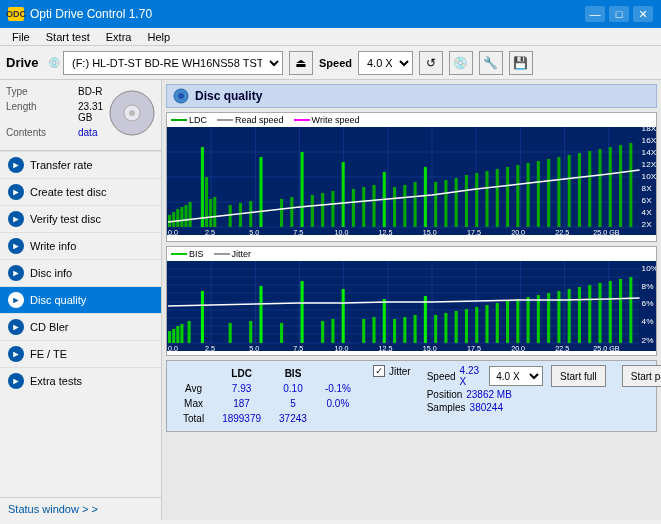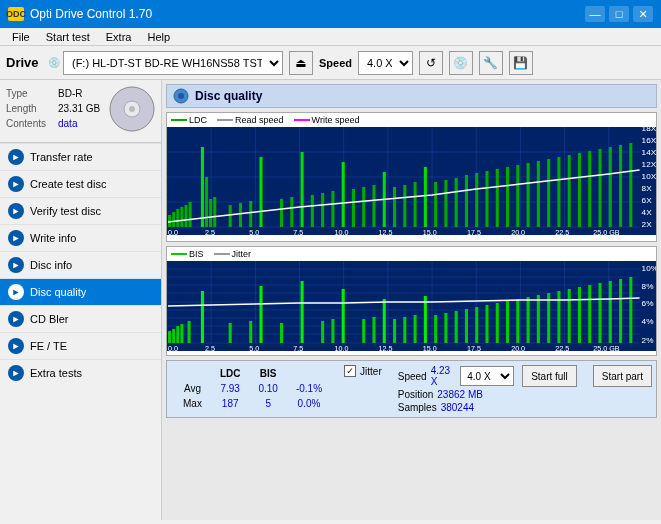--- a/index.html
+++ b/index.html
@@ -24,21 +24,21 @@
     .speed-label { font-size: 11px; font-weight: bold; }
     .speed-select { height: 24px; border: 1px solid #999; background: white; padding: 0 4px; font-size: 11px; width: 55px; }
 
     
     .main { display: flex; height: calc(524px - 28px - 22px - 34px); }
 
     
     .sidebar { width: 162px; background: #f0f0f0; border-right: 1px solid #ccc; display: flex; flex-direction: column; }
     .disc-info { padding: 6px; border-bottom: 1px solid #ccc; }
     .disc-header { display: flex; align-items: center; justify-content: space-between; margin-bottom: 4px; }
-    .disc-row { display: flex; align-items: baseline; margin-bottom: 2px; gap: 0; }
+    .disc-row { display: flex; align-items: baseline; margin-bottom: 2px; gap: 20px; }
     .disc-key { color: #555; font-size: 10px; min-width: 52px; }
     .disc-val { color: #000; font-size: 10px; }
     .disc-val.blue { color: #0000cc; }
     .label-input { height: 16px; border: 1px solid #999; background: white; width: 75px; font-size: 10px; padding: 0 2px; }
     .label-btn { width: 16px; height: 16px; background: #f0f0f0; border: 1px solid #999; cursor: pointer; display: flex; align-items: center; justify-content: center; font-size: 9px; }
 
     
     .nav-item { display: flex; align-items: center; padding: 5px 8px; cursor: pointer; font-size: 11px; gap: 6px; border-top: 1px solid #e0e0e0; }
     .nav-item.active { background: #0078d7; color: white; }
     .nav-icon { width: 16px; height: 16px; border-radius: 50%; display: flex; align-items: center; justify-content: center; font-size: 9px; flex-shrink: 0; }
@@ -178,20 +178,23 @@
     </div>
     <div class="nav-item">
       <div class="nav-icon blue">►</div>
       <span>FE / TE</span>
     </div>
     <div class="nav-item">
       <div class="nav-icon blue">►</div>
       <span>Extra tests</span>
     </div>
 
+    <div class="status-bar-sidebar">
+      <span>Status window &gt; &gt;</span>
+    </div>
   </div>
 
   <div class="content">
 
     <div class="disc-quality-header">
       <svg width="16" height="16">
         <circle cx="8" cy="8" r="7" fill="#4488cc" stroke="#2266aa" stroke-width="1"></circle>
         <circle cx="8" cy="8" r="3" fill="#2255aa"></circle>
       </svg>
       <span class="dq-title">Disc quality</span>
@@ -442,20 +445,26 @@
           <td>7.93</td>
           <td>0.10</td>
           <td>-0.1%</td>
         </tr>
         <tr>
           <td class="label">Max</td>
           <td>187</td>
           <td>5</td>
           <td>0.0%</td>
         </tr>
+        <tr>
+          <td class="label">Total</td>
+          <td>1899379</td>
+          <td>37243</td>
+          <td></td>
+        </tr>
       </tbody>
         </table>
 
       <div style="display:flex;flex-direction:column;justify-content:center;gap:2px;margin-left:4px;">
         <div class="jitter-section">
           <div class="checkbox">✓</div>
           <span>Jitter</span>
         </div>
       </div>
 

